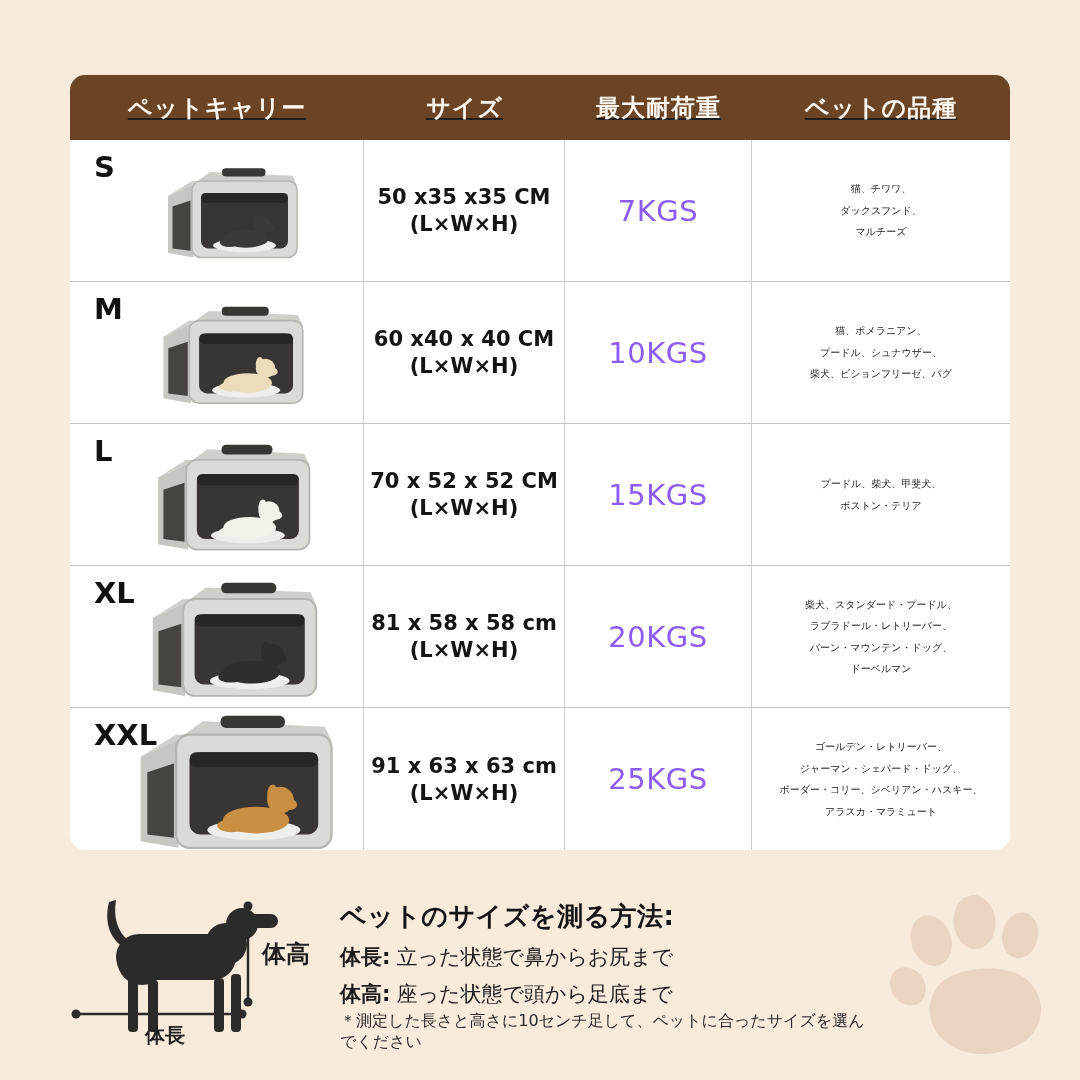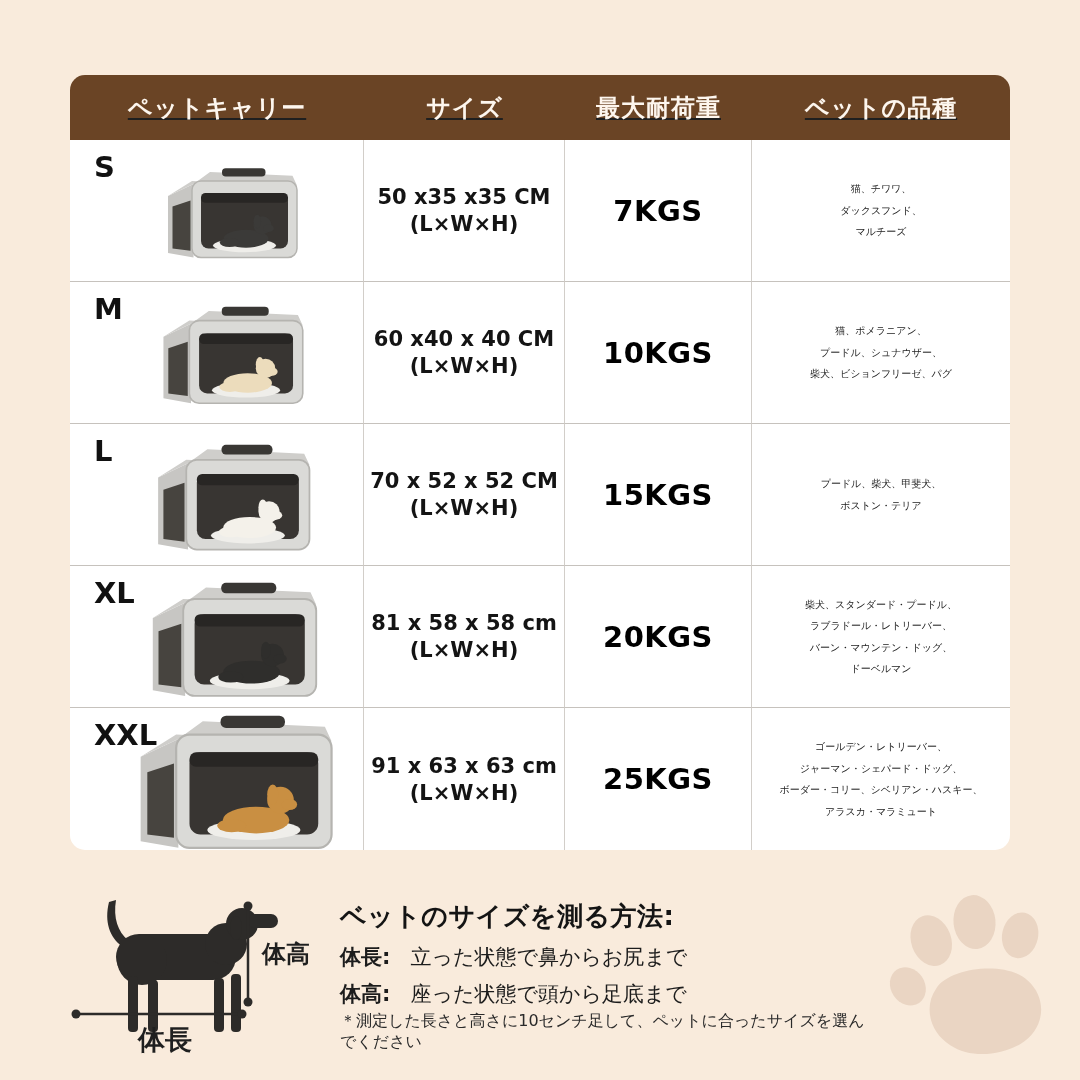--- a/index.html
+++ b/index.html
@@ -64,38 +64,38 @@
     transform:translate(-46%,-50%);
   }
   .row1 .carrier { width:150px; }
   .row2 .carrier { width:162px; }
   .row3 .carrier { width:176px; }
   .row4 .carrier { width:190px; }
   .row5 .carrier { width:222px; }
 
   .dims { font-size:21px; font-weight:700; color:#141414; }
   .lwh  { font-size:21px; font-weight:700; color:#141414; margin-top:3px; }
-  .load { font-size:29px; font-weight:700; letter-spacing:.5px; color:#000000; }
+  .load { font-size:29px; font-weight:400; letter-spacing:.5px; color:#8b5cf6; }
   .breeds {
     font-size:10px;
     line-height:2.15;
     font-weight:500;
     color:#222;
     white-space:pre-line;
   }
 
   
   .measure-diagram { position:absolute; left:66px; top:888px; }
   .lbl-height { position:absolute; left:262px; top:938px; font-size:24px; font-weight:600; }
-  .lbl-length { position:absolute; left:110px; top:1022px; width:110px; text-align:center; font-size:27px; font-weight:600; }
+  .lbl-length { position:absolute; left:110px; top:1022px; width:110px; text-align:center; font-size:20px; font-weight:600; }
 
   .guide-text { position:absolute; left:340px; top:899px; width:540px; }
   .guide-title { font-size:26px; font-weight:800; letter-spacing:.5px; color:#141414; }
   .guide-line { margin-top:9px; font-size:21px; color:#1c1c1c; }
-  .guide-line b { font-weight:800; margin-right:20px; }
+  .guide-line b { font-weight:800; margin-right:6px; }
   .guide-note { margin-top:3px; font-size:16px; color:#2a2a2a; }
 
   .paw { position:absolute; left:878px; top:884px; }
 </style>
 </head>
 <body>
 
 <div class="size-table">
 
   <div class="thead">

